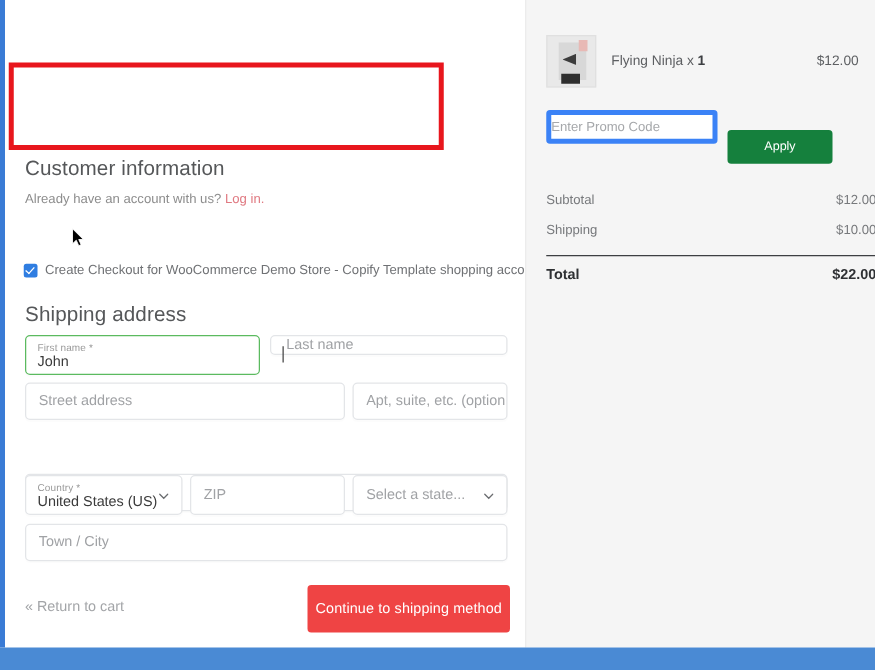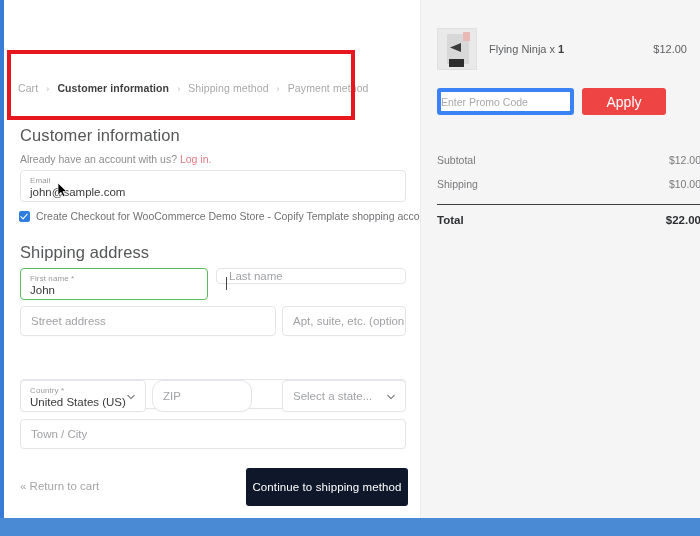--- a/index.html
+++ b/index.html
@@ -156,21 +156,21 @@
   }
 
   
   #email-field      { left: 16px; top: 170px; width: 386px; height: 32px; }
   #firstname-field  { left: 16px; top: 268px; width: 188px; height: 32px; }
   #lastname-field   { left: 212px; top: 268px; width: 190px; height: 16px; }
   #street-field     { left: 16px; top: 306px; width: 256px; height: 30px; }
   #apt-field        { left: 278px; top: 306px; width: 124px; height: 30px; }
   #company-field    { left: 16px; top: 343px; width: 386px; height: 30px; margin-top: 36px; }
   #country-field    { left: 16px; top: 380px; width: 126px; height: 32px; text-decoration: underline; }
-  #zip-field        { left: 148px; top: 380px; width: 100px; height: 32px; border-radius: 11px; }
+  #zip-field        { left: 148px; top: 380px; width: 124px; height: 32px; }
   #state-field      { left: 278px; top: 380px; width: 124px; height: 32px; }
   #city-field       { left: 16px; top: 419px; width: 386px; height: 30px; }
 
   
   .chev {
     position: absolute;
     right: 10px; top: 50%;
     margin-top: -3px;
     width: 8px; height: 8px;
   }
@@ -211,21 +211,21 @@
     position: absolute;
     left: 16px; top: 480px;
     font-size: 11.5px;
     color: #a3a5a8;
     text-decoration: none;
   }
   .continue-btn {
     position: absolute;
     left: 242px; top: 468px;
     width: 162px; height: 38px;
-    background: #0f172a;
+    background: #ef4444;
     border: none;
     border-radius: 3px;
     color: #ffffff;
     font-size: 11.5px;
     font-family: "Liberation Sans", sans-serif;
     cursor: pointer;
     letter-spacing: .1px;
   }
 
   
@@ -301,27 +301,28 @@
     border-radius: 3px;
     position: relative;
   }
   .promo-input .fplace {
     left: 9px;
     font-size: 10.5px;
     color: #a6a8ab;
   }
   .apply-btn {
     width: 84px; height: 27px;
-    background: #ef4444;
+    background: #15803d;
     border: none;
     border-radius: 3px;
     color: #ffffff;
-    font-size: 14px;
+    font-size: 10px;
     font-family: "Liberation Sans", sans-serif;
     cursor: pointer;
+    margin-top: 16px;
   }
 
   .totals {
     position: absolute;
     left: 16px; top: 148px;
     width: 264px;
   }
   .total-row {
     display: flex;
     justify-content: space-between;
@@ -355,41 +356,28 @@
 <body>
 
 <div id="page">
 
   <div class="edge-strip"></div>
 
   <div class="checkout-wrap">
 
     <div class="col-left">
 
-      <div class="breadcrumb">
-        <span class="crumb">Cart</span>
-        <span class="crumb-sep">›</span>
-        <span class="crumb active">Customer information</span>
-        <span class="crumb-sep">›</span>
-        <span class="crumb">Shipping method</span>
-        <span class="crumb-sep">›</span>
-        <span class="crumb">Payment method</span>
-      </div>
 
       <h2 class="section-title pos-cust-title">Customer information</h2>
 
       <div class="login-line">
         <span>Already have an account with us?</span>
         <a href="#" class="login-link">Log in.</a>
       </div>
 
-      <div class="field" id="email-field">
-        <span class="flabel">Email</span>
-        <span class="fvalue">john@sample.com</span>
-      </div>
 
       <div class="create-acct">
         <span class="cbox"></span>
         <span class="create-acct-label">Create Checkout for WooCommerce Demo Store - Copify Template shopping account.</span>
       </div>
 
       <h2 class="section-title pos-ship-title">Shipping address</h2>
 
       <div class="field valid" id="firstname-field">
         <span class="flabel">First name *</span>

